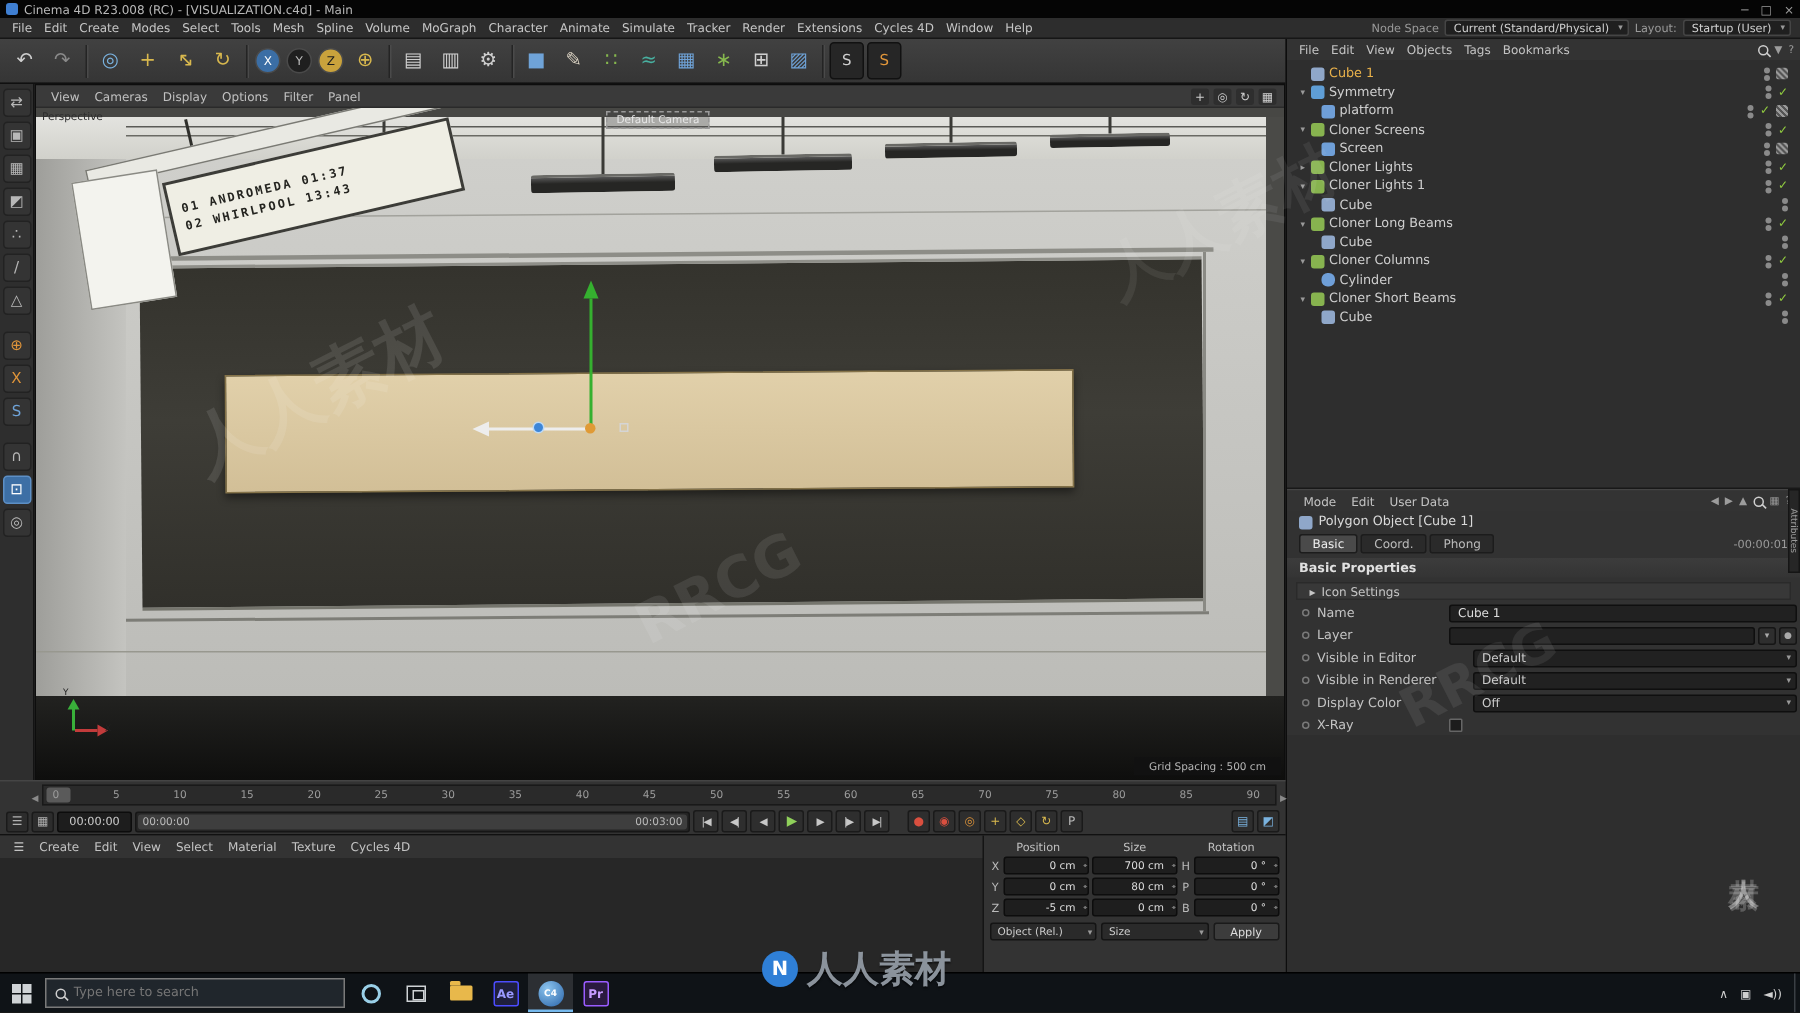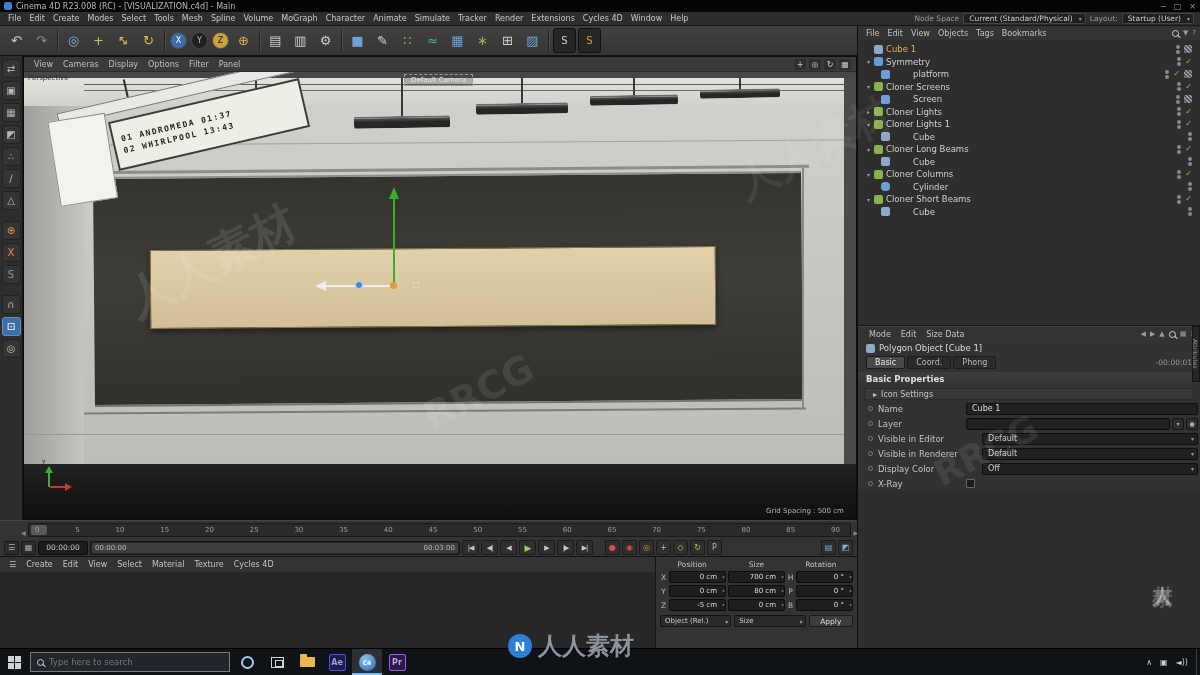--- a/index.html
+++ b/index.html
@@ -104,21 +104,21 @@
   .wm-wall{left:70px;top:200px;font-size:56px;font-weight:bold;color:rgba(50,50,50,.13);transform:rotate(-22deg);letter-spacing:6px;}
 
   
   .rightpanel{left:857px;top:26px;width:343px;height:622px;background:#2e2e2e;border-left:1px solid #0d0d0d;}
   .om-menu{display:flex;align-items:center;height:14px;font-size:8px;color:#c3c3c3;padding:0 4px;background:#333;}
   .om-menu .mitem{padding:0 4px;}
   .om-hicons{margin-left:auto;display:flex;gap:4px;align-items:center;color:#9c9c9c;font-size:7px;}
   .om-tree{height:286px;overflow:hidden;background:#2e2e2e;border-bottom:1px solid #181818;padding-top:3px;}
   .om-row{height:12.5px;display:flex;align-items:center;font-size:8.5px;color:#cfcfcf;padding-left:6px;}
   .om-row.selected .om-label{color:#eab24b;}
-  .ind-1{padding-left:22px;gap:20px;}
+  .ind-1{padding-left:22px;}
   .om-arrow{width:9px;font-size:6px;color:#9a9a9a;text-align:center;}
   .om-icon{width:9px;height:9px;border-radius:2px;margin:0 3px 0 1px;flex:0 0 9px;}
   .ic-cube{background:#8fa7c9;} .ic-cloner{background:#87b34f;} .ic-sym{background:#5f9ed6;}
   .ic-poly{background:#6f9fd8;} .ic-cyl{background:#6f9fd8;border-radius:4px;}
   .om-right{margin-left:auto;display:flex;align-items:center;gap:4px;padding-right:8px;}
   .dots{display:flex;flex-direction:column;gap:1px;}
   .dots i{width:4px;height:4px;border-radius:50%;background:#8a8a8a;display:block;}
   .om-check{color:#8fc93f;font-size:8px;line-height:8px;}
   .om-tag{width:8px;height:8px;border-radius:2px;
     background:linear-gradient(45deg,#9a9a9a 25%,#555 25%,#555 50%,#9a9a9a 50%,#9a9a9a 75%,#555 75%);background-size:4px 4px;}
@@ -577,21 +577,21 @@
               <i></i>
             </span>
           </span>
       </div>
     </div>
 
     <div class="am">
       <div class="am-menu">
         <span class="mitem">Mode</span>
         <span class="mitem">Edit</span>
-        <span class="mitem">Size Data</span>
+        <span class="mitem">User Data</span>
         <span class="om-hicons">
           <span>◀</span>
           <span>▶</span>
           <span>▲</span>
           <span class="mag"></span>
           <span>▦</span>
           <span>?</span>
         </span>
       </div>
       <div class="am-title">

